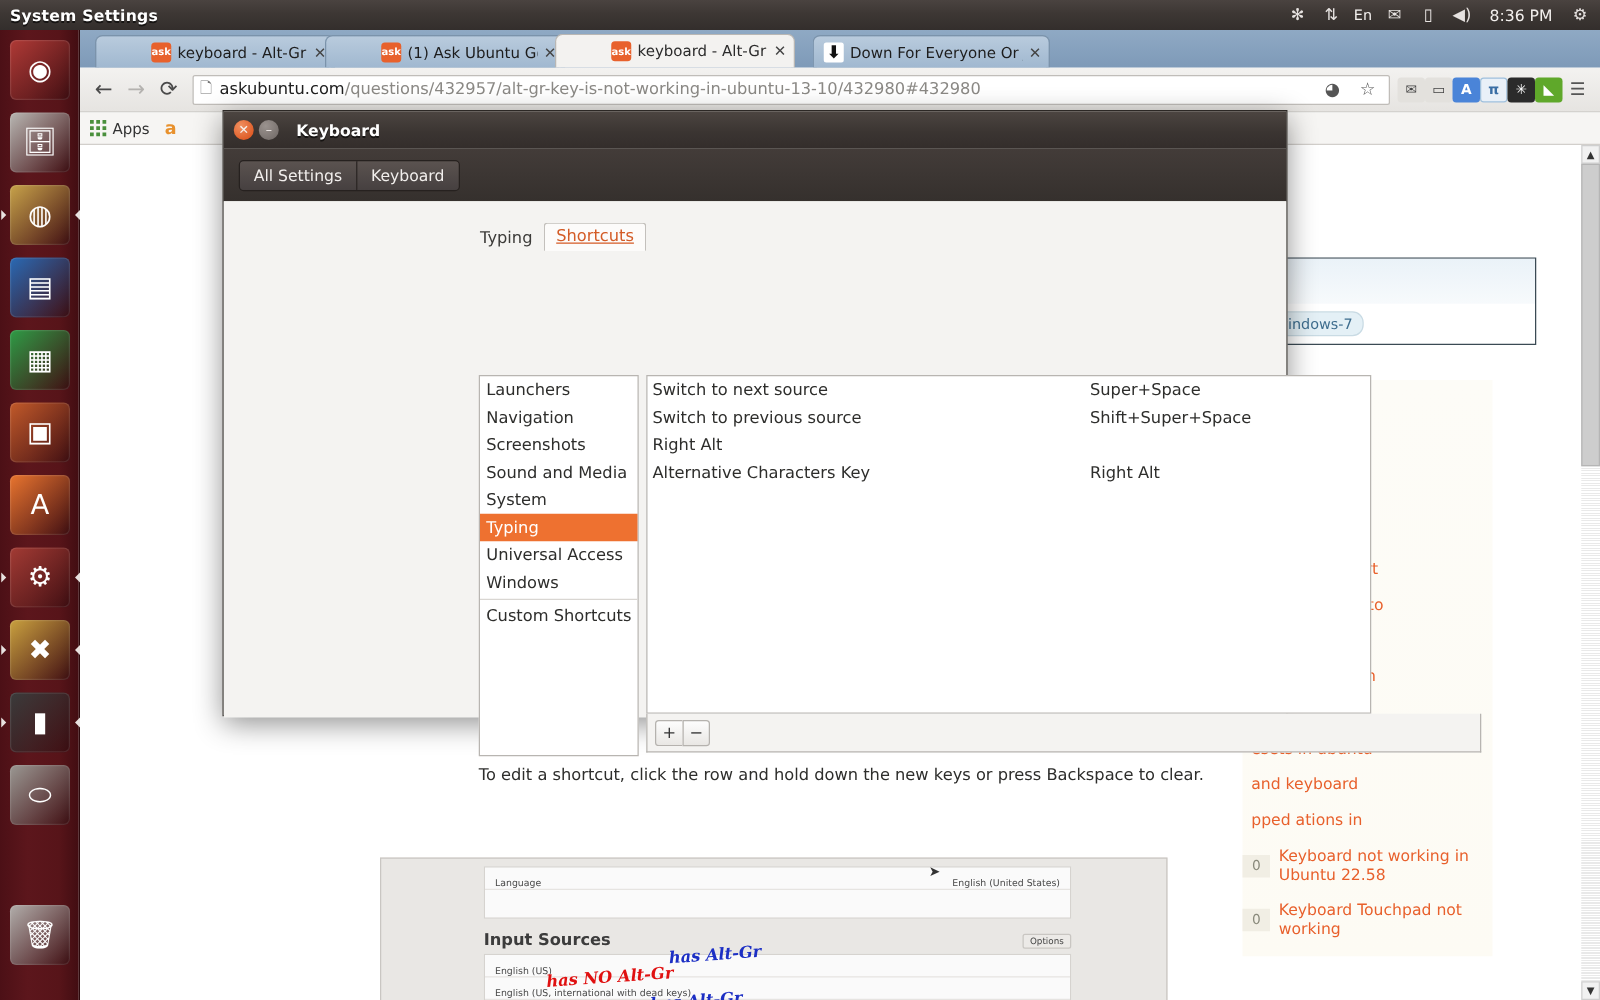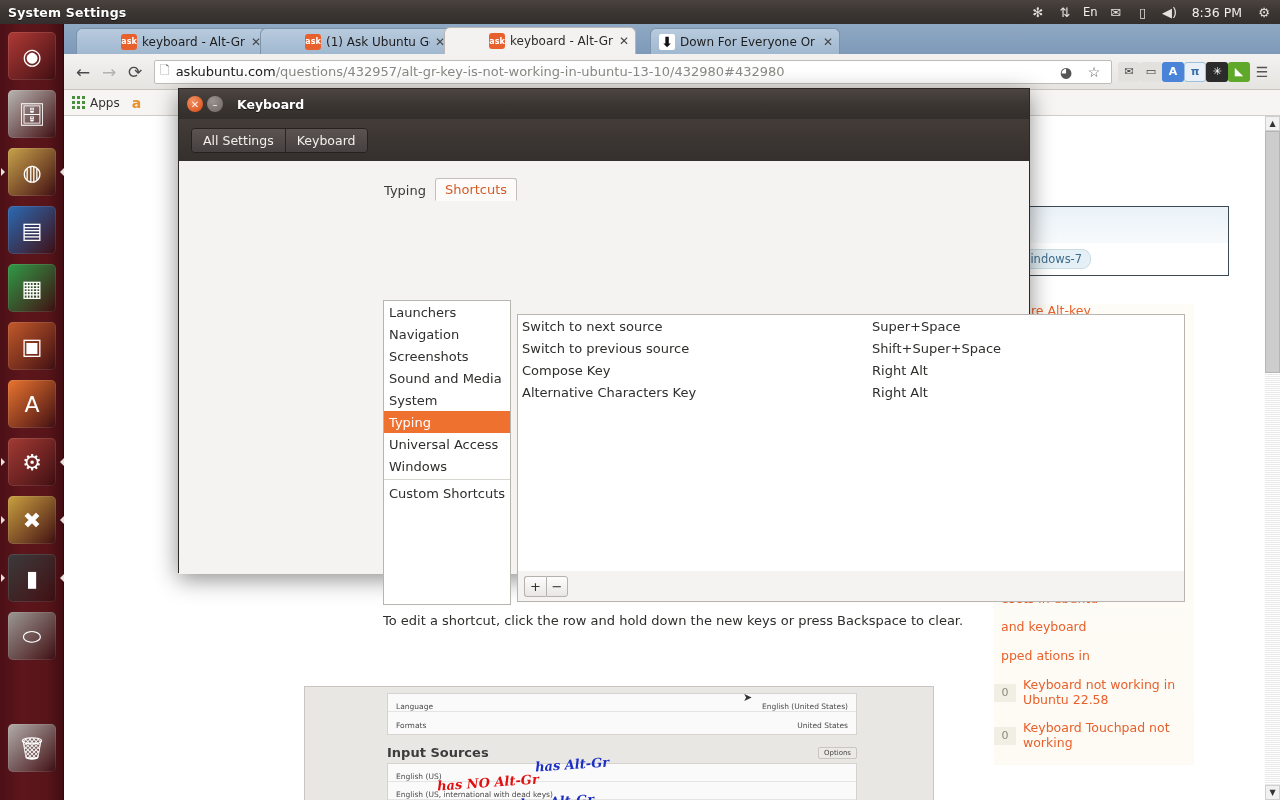--- a/index.html
+++ b/index.html
@@ -150,30 +150,30 @@
   .seg-btn { padding: 4px 11px; font-size: 12.5px; color: #f2efed;
              background: linear-gradient(to bottom,#5b5350,#464040);
              border-right: 1px solid #2a2523; }
   .seg-btn:last-child { border-right: none; }
 
   .dlg-body { position: relative; height: 413px; background: #f4f3f1; }
   .tabs { position: absolute; left: 196px; top: 88px; display: flex; align-items: flex-end;
           height: 24px; }
   .tabi { font-size: 13px; color: #3c3b39; padding: 3px 9px; }
   .tabi.sel { background: #fcfbfa; border: 1px solid #c3c0bc; border-bottom-color: #fcfbfa;
-              border-radius: 3px 3px 0 0; color: #d35b26; }
+              border-radius: 3px 3px 0 0; color: #d35b26; text-decoration: underline; }
 
   .panel-box { position: absolute; left: 204px; top: 211px; width: 128px; height: 305px;
                background: #fff; border: 1px solid #b8b5b1; }
   .cat { font-size: 13px; color: #2e2e2c; padding: 3.5px 0 3.5px 5px; }
   .cat.sel { background: #ee7130; color: #fff; }
   .cat-sep { height: 1px; background: #d9d6d2; margin: 2px 0; }
 
-  .shortcut-box { position: absolute; left: 338px; top: 211px; width: 668px; height: 271px;
-                  background: #fff; border: 1px solid #b8b5b1; margin-top: 14px; }
+  .shortcut-box { position: absolute; left: 338px; top: 211px; width: 580px; height: 271px;
+                  background: #fff; border: 1px solid #b8b5b1; }
   .sc-row { display: flex; font-size: 13px; color: #2e2e2c; padding: 3.5px 0 3.5px 4px; }
   .sc-name { width: 350px; }
   .sc-key { color: #2e2e2c; }
 
   .addbar { position: absolute; left: 338px; top: 482px; width: 668px; height: 31px;
             background: #f4f3f1; border: 1px solid #b8b5b1; border-top: none;
             display: flex; align-items: center; padding-left: 6px; gap: 0; }
   .pm { width: 22px; height: 21px; font-size: 13px; display: flex; align-items: center;
         justify-content: center; background: linear-gradient(to bottom,#fdfdfd,#e9e7e4);
         border: 1px solid #b5b2ae; color: #333; }
@@ -362,24 +362,20 @@
             <span class="rel-link">Keyboard Touchpad not working</span>
           </div>
         </div>
 
       <div class="embedded-shot">
         <div class="es-pane" style="left:82px; top:6px; width:470px; height:42px;">
           <div class="es-row">
             <span>Language</span>
             <span>English (United States)</span>
           </div>
-          <div class="es-row" style="border-bottom:none;">
-            <span>Formats</span>
-            <span>United States</span>
-          </div>
         </div>
 
         <div style="position:absolute;left:82px;top:58px;width:470px;display:flex;justify-content:space-between;align-items:center;">
           <span class="es-label">Input Sources</span>
           <span class="es-btn">Options</span>
         </div>
 
         <div class="es-pane" style="left:82px; top:76px; width:470px; height:52px;">
           <div class="es-row">
             <span>English (US)</span>
@@ -443,21 +439,20 @@
     <div class="shortcut-box" id="sclist">
         <div class="sc-row">
           <span class="sc-name">Switch to next source</span>
           <span class="sc-key">Super+Space</span>
         </div>
         <div class="sc-row">
           <span class="sc-name">Switch to previous source</span>
           <span class="sc-key">Shift+Super+Space</span>
         </div>
         <div class="sc-row">
-          <span class="sc-name">Compose Key</span>
           <span class="sc-key">Right Alt</span>
         </div>
         <div class="sc-row">
           <span class="sc-name">Alternative Characters Key</span>
           <span class="sc-key">Right Alt</span>
         </div>
       </div>
 
     <div class="addbar">
       <span class="pm first">+</span>

